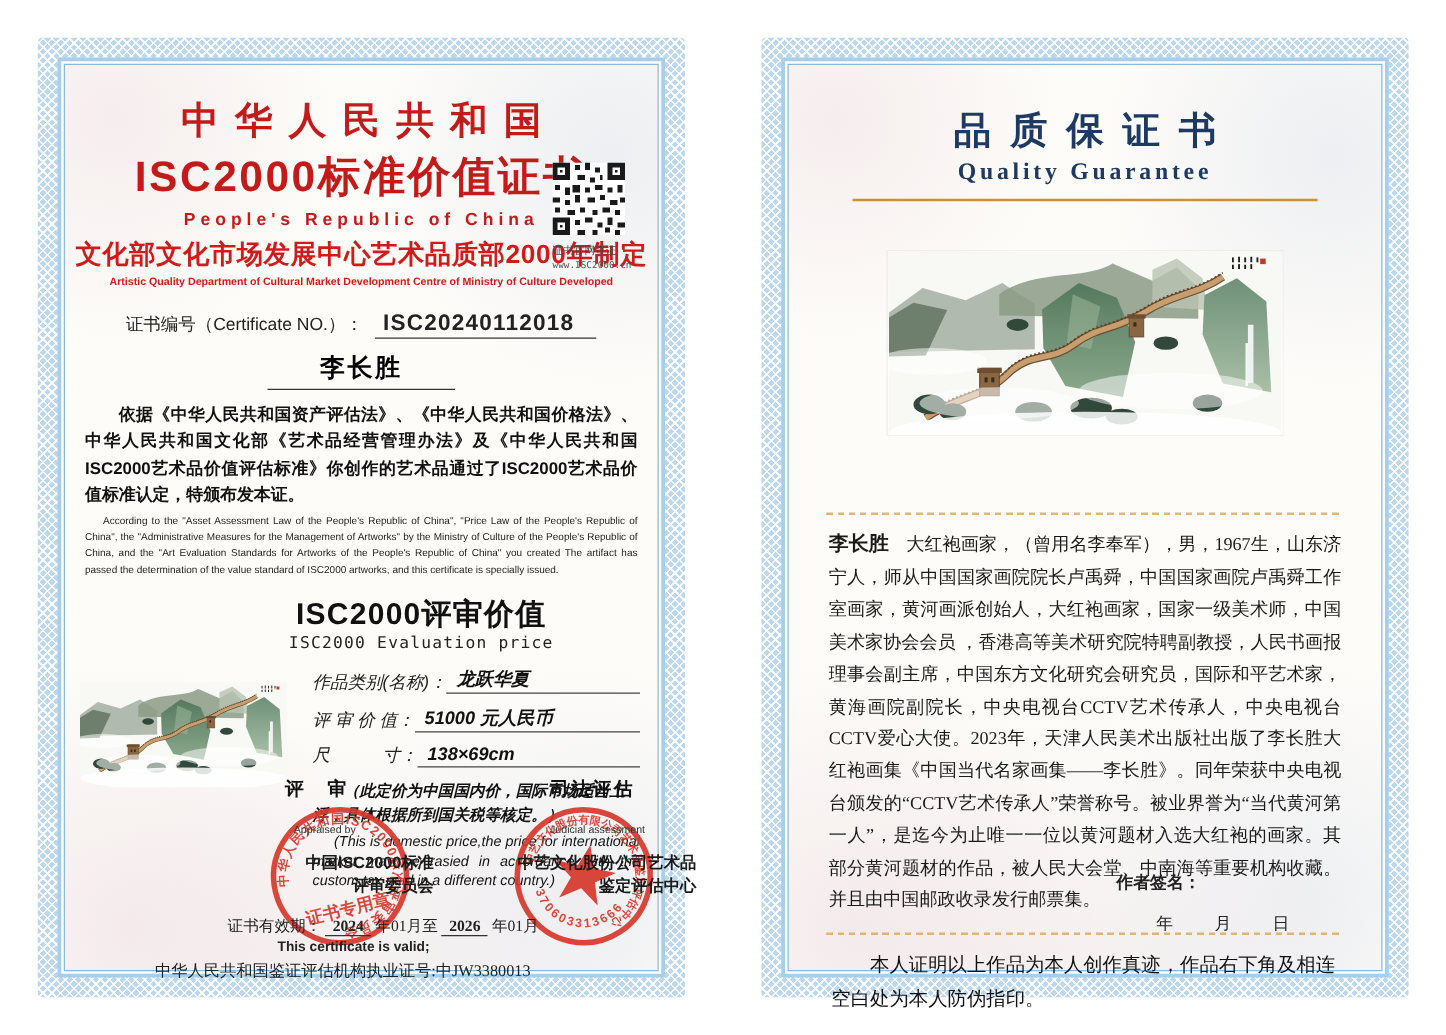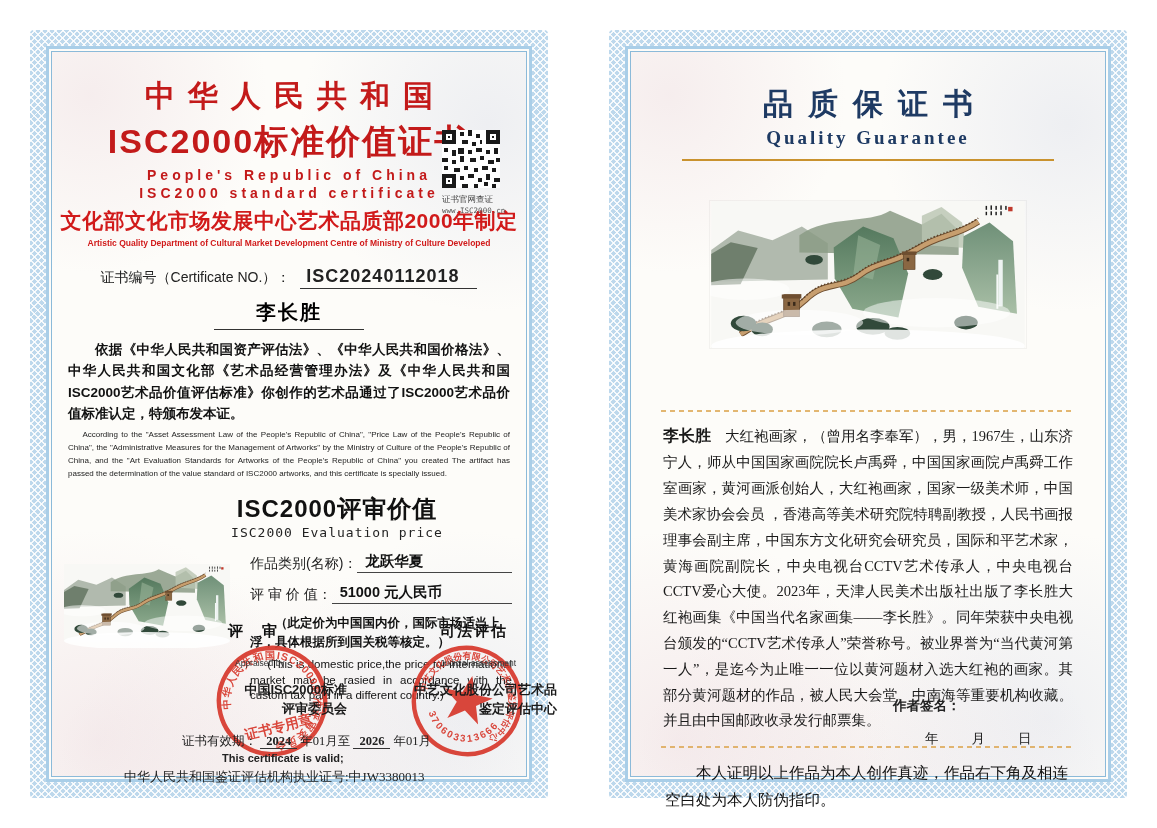--- a/index.html
+++ b/index.html
@@ -50,21 +50,21 @@
     text-indent:2em; color:#111; font-weight:bold; }
   .para-en { margin:5px 16px 0 16px; font-size:8px; line-height:1.6; text-align:justify;
     text-indent:1.8em; color:#222; }
   .sec-title { margin-top:12px; text-align:center; transform:translateX(48px);
     font-weight:bold; font-size:24px; letter-spacing:1px; color:#111; }
   .sec-sub { text-align:center; transform:translateX(48px); font-size:13px; letter-spacing:1px;
     color:#222; font-family:"DejaVu Sans Mono", monospace; }
 
   .work-row { display:flex; margin:12px 14px 0 12px; }
   .painting-small { width:166px; height:90px; flex:0 0 auto; margin-top:6px; }
-  .fields-col { flex:1; margin-left:20px; }
+  .fields-col { flex:1; margin-left:20px;font-style:italic; }
   .field-row { display:flex; align-items:flex-end; margin-bottom:10px; }
   .field-label { font-size:14px; color:#222; white-space:nowrap; }
   .field-value { flex:1; font-weight:bold; font-size:14.5px; color:#111;
     border-bottom:1.3px solid #444; padding:0 0 1px 8px; }
   .note-cn { margin-top:8px; font-size:12.5px; font-weight:bold; line-height:1.55; color:#111; text-indent:2em; }
   .note-en { margin-top:5px; font-size:11.5px; line-height:1.35; color:#111; text-align:justify; text-indent:1.5em; }
 
   .appr-heading { position:absolute; font-weight:bold; font-size:15px; color:#111; letter-spacing:2px; z-index:4; }
   .appr-sub { position:absolute; font-size:8.5px; color:#333; z-index:4; }
   .stamp { position:absolute; width:118px; height:118px; z-index:2; opacity:.92; }
@@ -219,21 +219,20 @@
               <rect x="25" y="27" width="2" height="2"></rect>
           </g>
         </svg>
         <div class="qr-caption">证书官网查证</div>
         <div class="qr-url">www.ISC2000.cn</div>
       </div>
 
       <div class="t-cn1">中华人民共和国</div>
       <div class="t-cn2">ISC2000标准价值证书</div>
       <div class="t-en">People's Republic of China</div>
-      <div class="t-en">ISC2000 standard certificate</div>
       <div class="banner-cn">文化部文化市场发展中心艺术品质部2000年制定</div>
       <div class="banner-en">Artistic Quality Department of Cultural Market Development Centre of Ministry of Culture Developed</div>
 
       <div class="certno-row">
         <span>证书编号（Certificate NO.）：</span><span class="certno-value">ISC20240112018</span>
       </div>
 
       <div class="artist-name">
         <span>李长胜</span>
       </div>
@@ -249,20 +248,24 @@
           <use href="#gw-painting"></use>
         </svg>
         <div class="fields-col">
           <div class="field-row">
             <span class="field-label">作品类别(名称)：</span>
             <span class="field-value">龙跃华夏</span>
           </div>
           <div class="field-row">
             <span class="field-label">评 审 价 值：</span>
             <span class="field-value">51000 元人民币</span>
+          </div>
+          <div class="field-row">
+            <span class="field-label">尺　　　寸：</span>
+            <span class="field-value">138×69cm</span>
           </div>
           <p class="note-cn">（此定价为中国国内价，国际市场适当上浮，具体根据所到国关税等核定。）</p>
           <p class="note-en">(This is domestic price,the price for international market may be rasied in accordance with the custom tax paid in a different country.)</p>
         </div>
       </div>
 
       <div class="appr-heading" style="left:176px; top:570px;">评　审</div>
       <div class="appr-sub" style="left:183px; top:606px;">Appraised by</div>
       <svg class="stamp" style="left:161px; top:590px; transform:rotate(-14deg);" viewBox="0 0 120 120">
         <circle cx="60" cy="60" r="54" fill="none" stroke="#d7382c" stroke-width="4.5"></circle>

